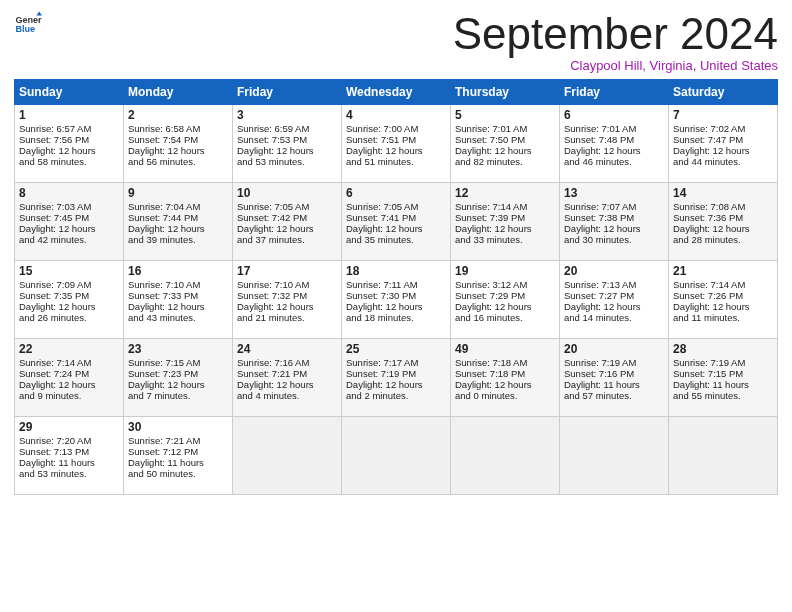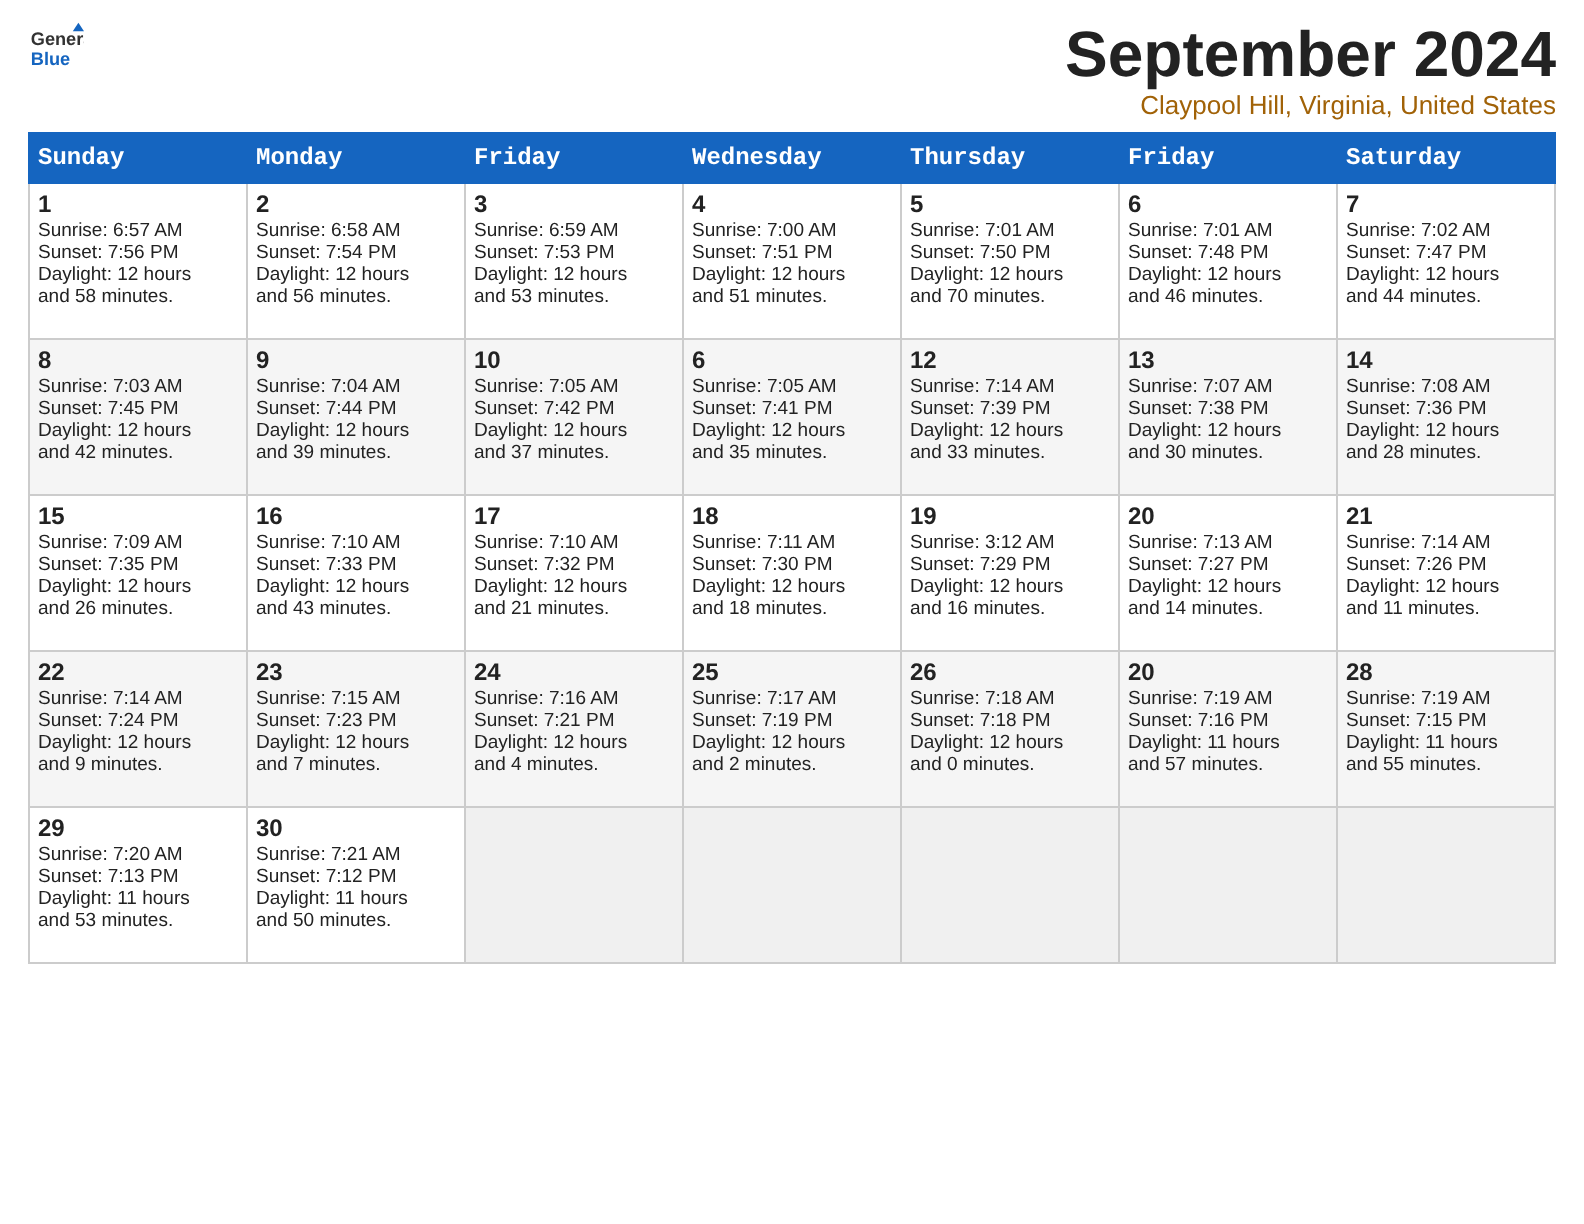--- a/index.html
+++ b/index.html
@@ -26,43 +26,42 @@
       gap: 4px;
     }
     .logo-icon {
       width: 28px;
       height: 28px;
     }
     .title-block {
       text-align: right;
     }
     .month-title {
-      font-size: 32px;
-      font-weight: bold;
+      font-size: 44px;
+      font-weight: normal;
       color: #222;
       line-height: 1.1;
     }
     .location {
       font-size: 13px;
-      color: #a16207;
+      color: #a21caf;
     }
     table {
       width: 100%;
       border-collapse: collapse;
       table-layout: fixed;
     }
     thead tr th {
       background-color: #1565C0;
       color: #fff;
       font-size: 12px;
       font-weight: bold;
       padding: 5px 4px;
       text-align: left;
       border: 1px solid #1565C0;
-      font-family: Liberation Mono, monospace;
     }
     tbody tr td {
       border: 1px solid #ccc;
       vertical-align: top;
       padding: 3px 4px;
       font-size: 9.5px;
       color: #222;
       height: 78px;
       background: #fff;
     }
@@ -137,21 +136,21 @@
             <div>Sunrise: 7:00 AM</div>
             <div>Sunset: 7:51 PM</div>
             <div>Daylight: 12 hours</div>
             <div>and 51 minutes.</div>
           </td>
           <td>
             <span class="day-num">5</span>
             <div>Sunrise: 7:01 AM</div>
             <div>Sunset: 7:50 PM</div>
             <div>Daylight: 12 hours</div>
-            <div>and 70 minutes.</div>
+            <div>and 82 minutes.</div>
           </td>
           <td>
             <span class="day-num">6</span>
             <div>Sunrise: 7:01 AM</div>
             <div>Sunset: 7:48 PM</div>
             <div>Daylight: 12 hours</div>
             <div>and 46 minutes.</div>
           </td>
           <td>
             <span class="day-num">7</span>
@@ -286,21 +285,21 @@
             <div>and 4 minutes.</div>
           </td>
           <td>
             <span class="day-num">25</span>
             <div>Sunrise: 7:17 AM</div>
             <div>Sunset: 7:19 PM</div>
             <div>Daylight: 12 hours</div>
             <div>and 2 minutes.</div>
           </td>
           <td>
-            <span class="day-num">26</span>
+            <span class="day-num">49</span>
             <div>Sunrise: 7:18 AM</div>
             <div>Sunset: 7:18 PM</div>
             <div>Daylight: 12 hours</div>
             <div>and 0 minutes.</div>
           </td>
           <td>
             <span class="day-num">20</span>
             <div>Sunrise: 7:19 AM</div>
             <div>Sunset: 7:16 PM</div>
             <div>Daylight: 11 hours</div>

